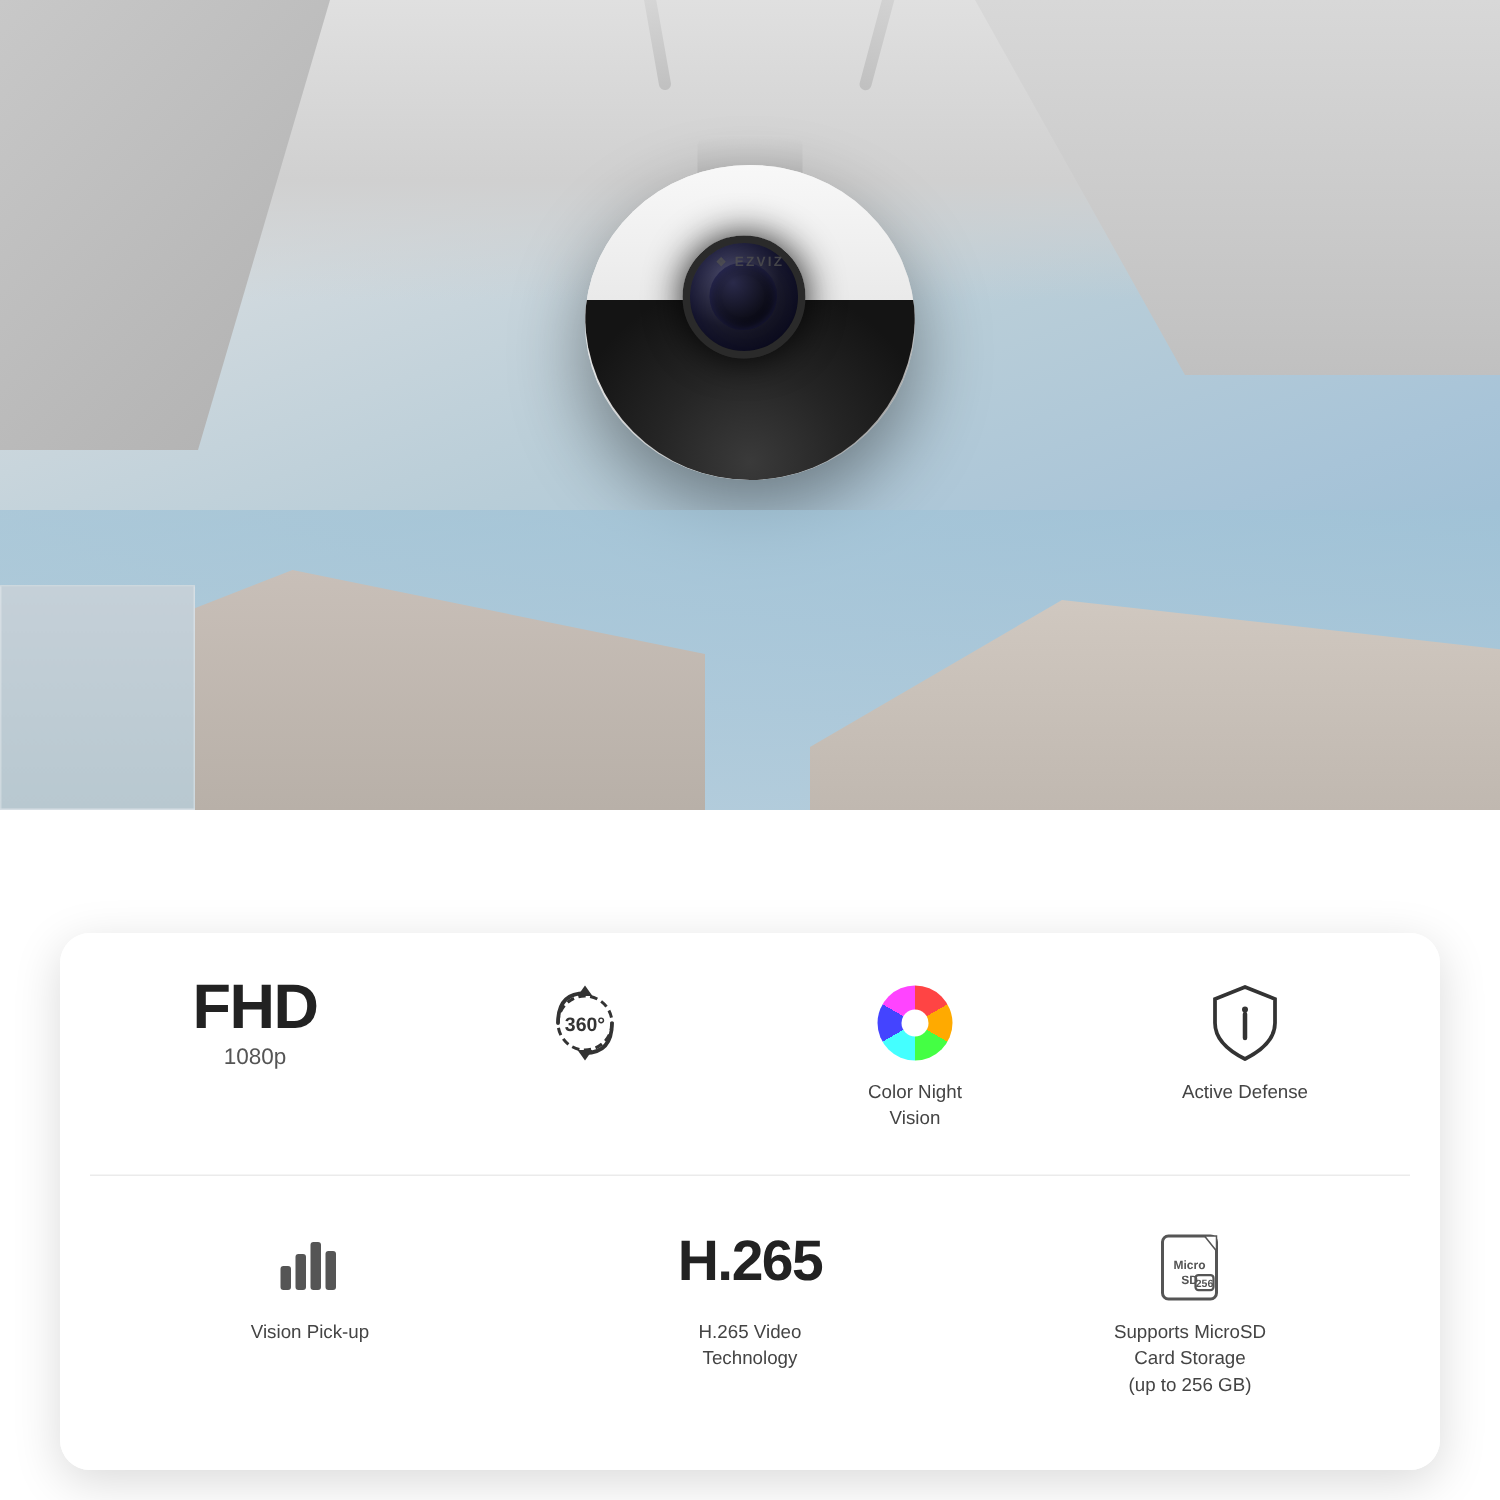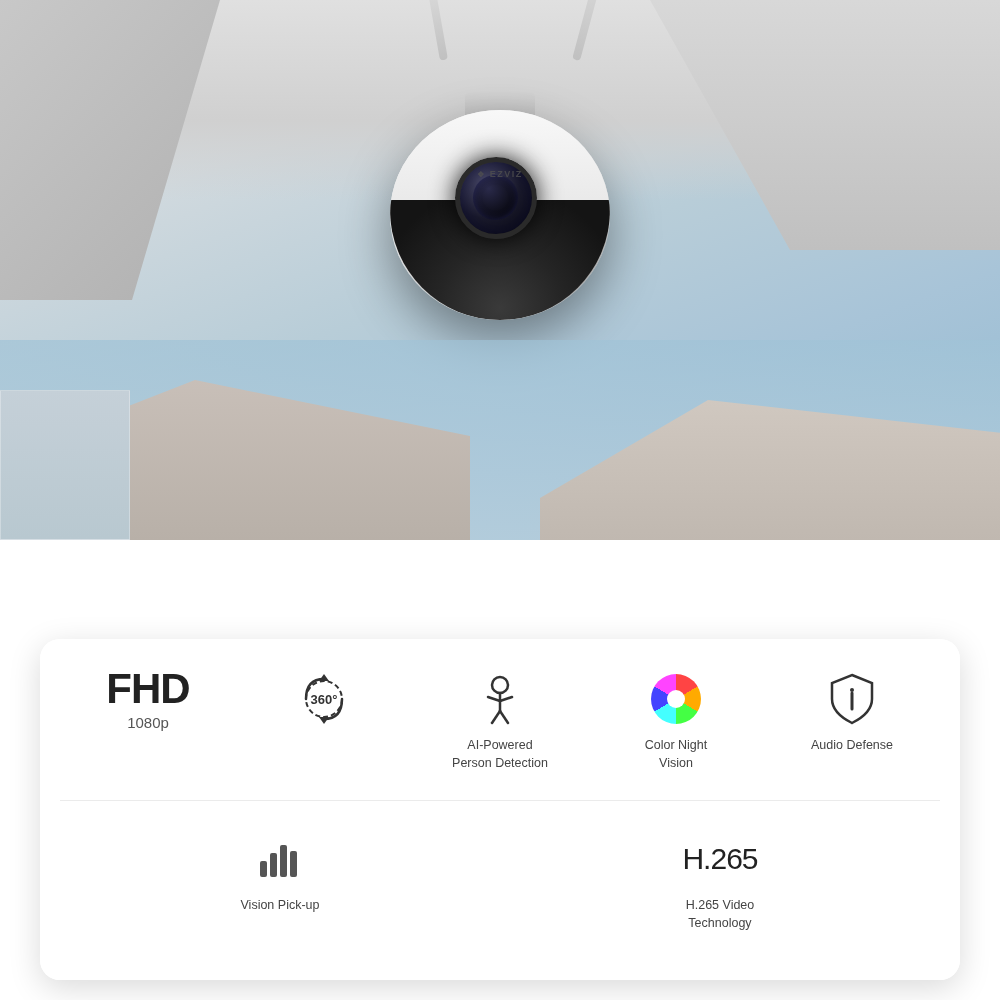--- a/index.html
+++ b/index.html
@@ -131,22 +131,22 @@
     }
 
     .fhd-sub {
       font-size: 15px;
       color: #555;
       font-weight: 400;
       margin-top: 4px;
     }
 
     .h265-text {
-      font-size: 30px;
-      font-weight: 400;
+      font-size: 38px;
+      font-weight: 700;
       color: #222;
       letter-spacing: -1px;
     }
 
     .divider {
       height: 1px;
       background: rgba(0,0,0,0.08);
       margin: 0 0 28px 0;
     }
 
@@ -239,51 +239,37 @@
 
           <path d="M10 28 Q10 8 28 8" stroke="#333" stroke-width="2.5" fill="none" stroke-linecap="round"></path>
           <polygon points="28,3 33,10 23,10" fill="#333"></polygon>
 
           <path d="M46 28 Q46 48 28 48" stroke="#333" stroke-width="2.5" fill="none" stroke-linecap="round"></path>
           <polygon points="28,53 23,46 33,46" fill="#333"></polygon>
         </svg>
       </div>
     </div>
 
-    <div class="feature-item">
-      <div class="feature-icon">
-        <svg width="56" height="56" viewBox="0 0 56 56" fill="none" xmlns="http://www.w3.org/2000/svg">
-
-          <circle cx="28" cy="14" r="8" stroke="#333" stroke-width="2.5" fill="none"></circle>
-          <line x1="28" y1="22" x2="28" y2="40" stroke="#333" stroke-width="2.5" stroke-linecap="round"></line>
-          <line x1="28" y1="30" x2="16" y2="26" stroke="#333" stroke-width="2.5" stroke-linecap="round"></line>
-          <line x1="28" y1="30" x2="40" y2="26" stroke="#333" stroke-width="2.5" stroke-linecap="round"></line>
-          <line x1="28" y1="40" x2="20" y2="52" stroke="#333" stroke-width="2.5" stroke-linecap="round"></line>
-          <line x1="28" y1="40" x2="36" y2="52" stroke="#333" stroke-width="2.5" stroke-linecap="round"></line>
-        </svg>
-      </div>
-      <div class="feature-label">AI-Powered<br>Person Detection</div>
-    </div>
 
     <div class="feature-item">
       <div class="feature-icon">
         <div class="color-wheel"></div>
       </div>
       <div class="feature-label">Color Night<br>Vision</div>
     </div>
 
     <div class="feature-item">
       <div class="feature-icon">
         <svg width="52" height="56" viewBox="0 0 52 56" fill="none" xmlns="http://www.w3.org/2000/svg">
           <path d="M26 4 L46 12 L46 28 Q46 42 26 52 Q6 42 6 28 L6 12 Z" stroke="#333" stroke-width="2.5" fill="none"></path>
           <line x1="26" y1="22" x2="26" y2="38" stroke="#333" stroke-width="3" stroke-linecap="round"></line>
           <circle cx="26" cy="19" r="2" fill="#333"></circle>
         </svg>
       </div>
-      <div class="feature-label">Audio Defense</div>
+      <div class="feature-label">Active Defense</div>
     </div>
   </div>
 
   <div class="divider"></div>
 
   <div class="features-row">
 
 
     <div class="feature-item">
       <div class="feature-icon">
@@ -300,14 +286,30 @@
     </div>
 
 
     <div class="feature-item">
       <div class="feature-icon">
         <div class="h265-text">H.265</div>
       </div>
       <div class="feature-label">H.265 Video<br>Technology</div>
     </div>
 
+    <div class="feature-item">
+      <div class="feature-icon">
+        <svg width="52" height="56" viewBox="0 0 52 56" fill="none" xmlns="http://www.w3.org/2000/svg">
+
+          <rect x="8" y="10" width="36" height="42" rx="4" stroke="#555" stroke-width="2" fill="none"></rect>
+
+          <path d="M44 10 L44 20 L36 10 Z" fill="#fff" stroke="#555" stroke-width="1"></path>
+
+          <text x="26" y="32" text-anchor="middle" font-size="8" font-weight="bold" fill="#555">Micro</text>
+          <text x="26" y="42" text-anchor="middle" font-size="8" font-weight="bold" fill="#555">SD</text>
+          <rect x="30" y="36" width="12" height="10" rx="2" stroke="#555" stroke-width="1.5" fill="none"></rect>
+          <text x="36" y="44" text-anchor="middle" font-size="7" font-weight="bold" fill="#555">256</text>
+        </svg>
+      </div>
+      <div class="feature-label">Supports MicroSD<br>Card Storage<br>(up to 256 GB)</div>
+    </div>
   </div>
 </div>
 
 </body></html>

